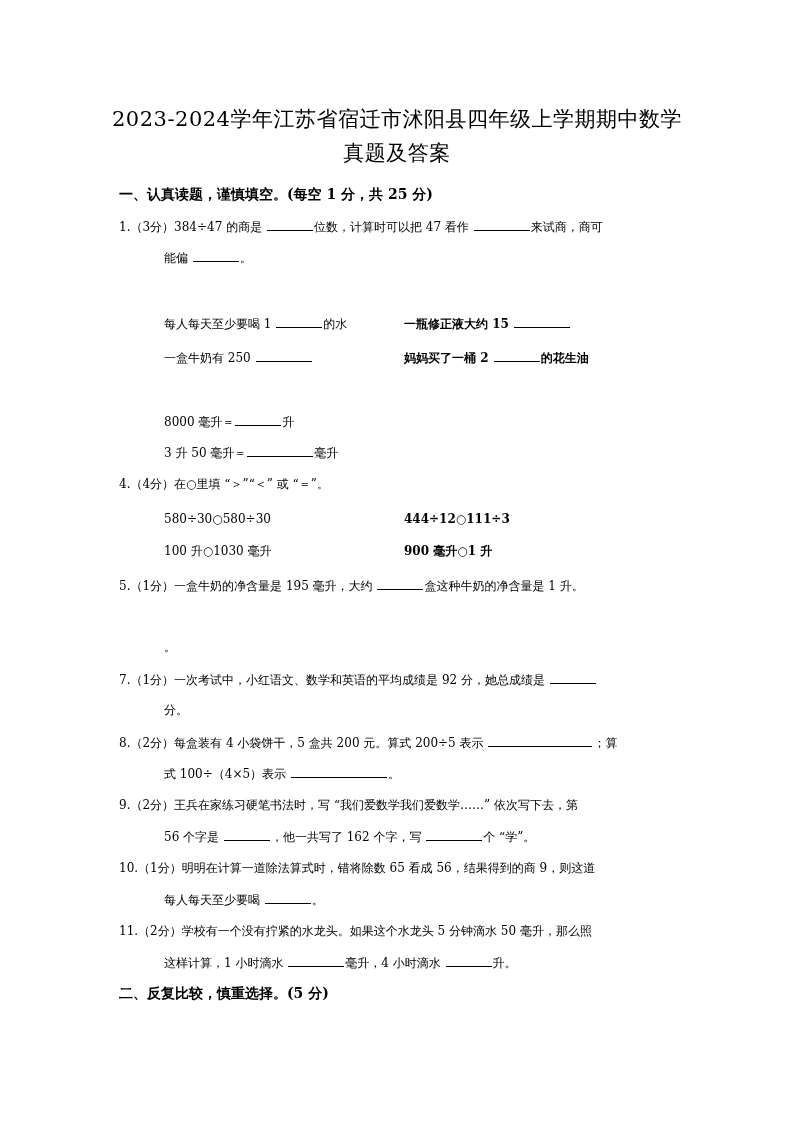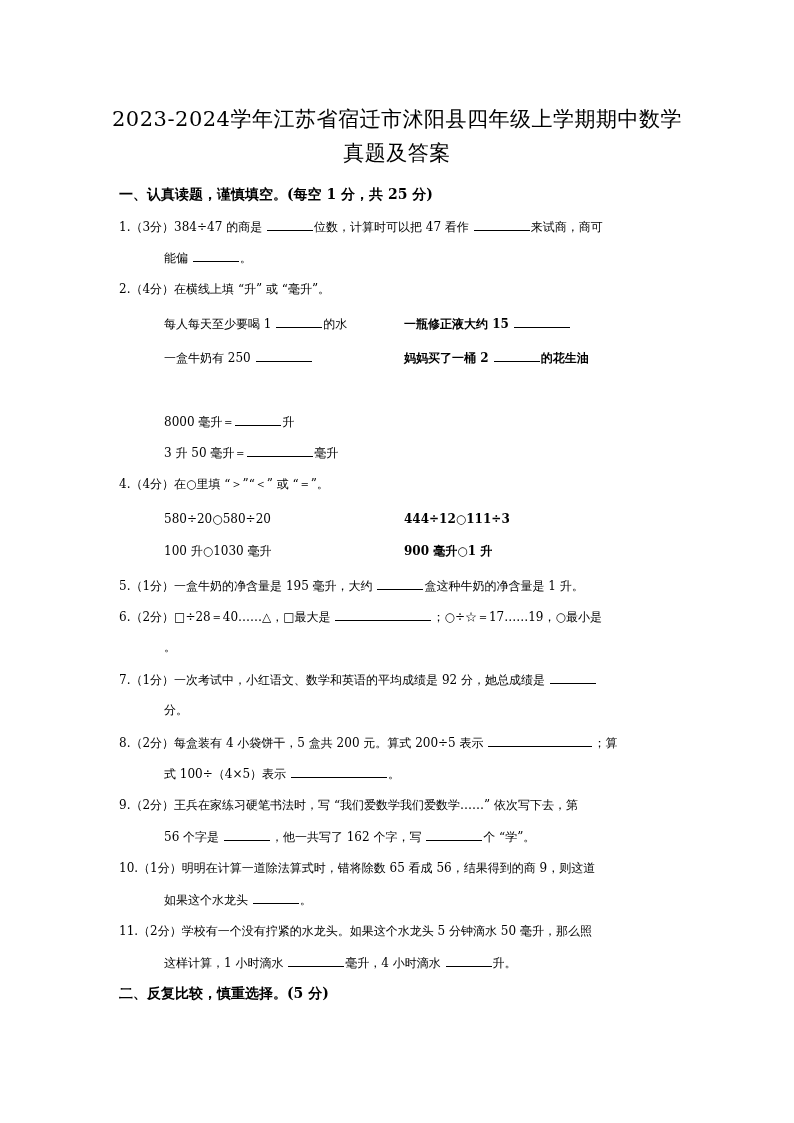--- a/index.html
+++ b/index.html
@@ -28,21 +28,20 @@
 
   <div class="section" style="top:186px">一、认真读题，谨慎填空。(每空 1 分，共 25 分)</div>
 
   <div class="line l0" style="top:217px">
     <span>1.（3分）384÷47 的商是 </span><span class="blank w50"></span><span>位数，计算时可以把 47 看作 </span><span class="blank w60"></span><span>来试商，商可</span>
   </div>
   <div class="line l1" style="top:248px">
     <span>能偏 </span><span class="blank w50"></span><span>。</span>
   </div>
 
-  <div class="line l0" style="top:280px">2.（4分）在横线上填 “升” 或 “毫升”。</div>
   <div class="line l1" style="top:314px">
     <span>每人每天至少要喝 1 </span><span class="blank w50"></span><span>的水</span>
   </div>
   <div class="line r1" style="top:314px">
     <span>一瓶修正液大约 15 </span><span class="blank w60"></span>
   </div>
   <div class="line l1" style="top:348px">
     <span>一盒牛奶有 250 </span><span class="blank w60"></span>
   </div>
   <div class="line r1" style="top:348px">
@@ -50,32 +49,29 @@
   </div>
 
   <div class="line l1" style="top:412px">
     <span>8000 毫升＝</span><span class="blank w50"></span><span>升</span>
   </div>
   <div class="line l1" style="top:443px">
     <span>3 升 50 毫升＝</span><span class="blank w70"></span><span>毫升</span>
   </div>
 
   <div class="line l0" style="top:475px">4.（4分）在○里填 “＞”“＜” 或 “＝”。</div>
-  <div class="line l1" style="top:510px">580÷20○580÷20</div>
+  <div class="line l1" style="top:510px">580÷30○580÷30</div>
   <div class="line r1" style="top:510px">444÷12○111÷3</div>
   <div class="line l1" style="top:542px">100 升○1030 毫升</div>
   <div class="line r1" style="top:542px">900 毫升○1 升</div>
 
   <div class="line l0" style="top:576px">
     <span>5.（1分）一盒牛奶的净含量是 195 毫升，大约 </span><span class="blank w50"></span><span>盒这种牛奶的净含量是 1 升。</span>
   </div>
 
-  <div class="line l0" style="top:607px">
-    <span>6.（2分）□÷28＝40……△，□最大是 </span><span class="blank w100"></span><span>；○÷☆＝17……19，○最小是</span>
-  </div>
   <div class="line l1" style="top:638px">。</div>
 
   <div class="line l0" style="top:670px">
     <span>7.（1分）一次考试中，小红语文、数学和英语的平均成绩是 92 分，她总成绩是 </span><span class="blank w50"></span>
   </div>
   <div class="line l1" style="top:701px">分。</div>
 
   <div class="line l0" style="top:733px">
     <span>8.（2分）每盒装有 4 小袋饼干，5 盒共 200 元。算式 200÷5 表示 </span><span class="blank w110"></span><span>；算</span>
   </div>
@@ -83,21 +79,21 @@
     <span>式 100÷（4×5）表示 </span><span class="blank w100"></span><span>。</span>
   </div>
 
   <div class="line l0" style="top:796px">9.（2分）王兵在家练习硬笔书法时，写 “我们爱数学我们爱数学……” 依次写下去，第</div>
   <div class="line l1" style="top:827px">
     <span>56 个字是 </span><span class="blank w50"></span><span>，他一共写了 162 个字，写 </span><span class="blank w60"></span><span>个 “学”。</span>
   </div>
 
   <div class="line l0" style="top:859px">10.（1分）明明在计算一道除法算式时，错将除数 65 看成 56，结果得到的商 9，则这道</div>
   <div class="line l1" style="top:890px">
-    <span>如果这个水龙头 </span><span class="blank w50"></span><span>。</span>
+    <span>每人每天至少要喝 </span><span class="blank w50"></span><span>。</span>
   </div>
 
   <div class="line l0" style="top:922px">11.（2分）学校有一个没有拧紧的水龙头。如果这个水龙头 5 分钟滴水 50 毫升，那么照</div>
   <div class="line l1" style="top:953px">
     <span>这样计算，1 小时滴水 </span><span class="blank w60"></span><span>毫升，4 小时滴水 </span><span class="blank w50"></span><span>升。</span>
   </div>
 
   <div class="section" style="top:985px">二、反复比较，慎重选择。(5 分)</div>
 </div>
 

